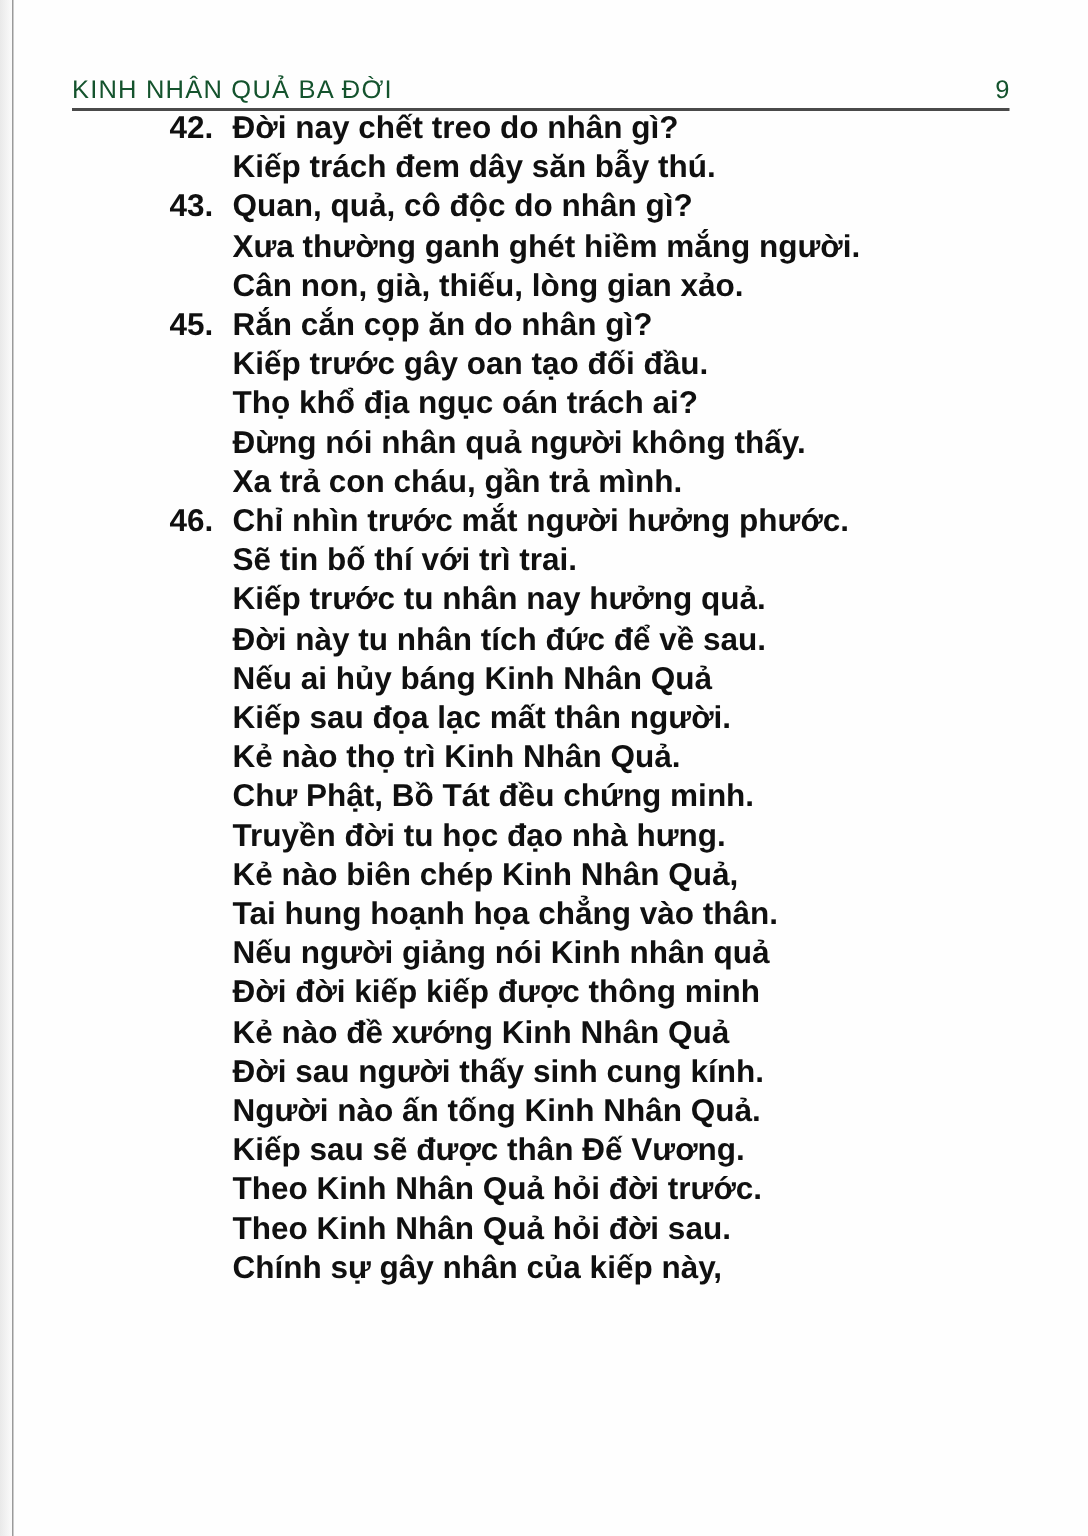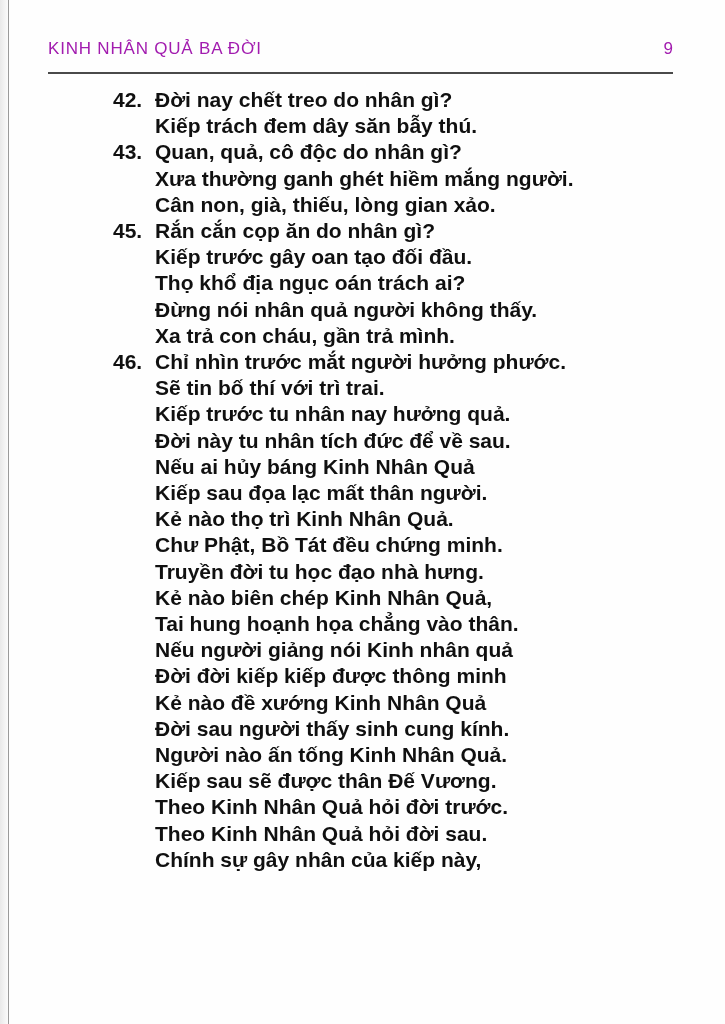--- a/index.html
+++ b/index.html
@@ -28,33 +28,33 @@
     background: linear-gradient(to right, #e9e9e9, #fbfbfb);
   }
   header.running-header {
     position: absolute;
     left: 48px; top: 48px;
     width: 625px; height: 26px;
     display: flex;
     justify-content: space-between;
     align-items: flex-end;
     border-bottom: 2px solid #4a4a4a;
-    padding-bottom: 13px;
-    color: #a21caf;
+    padding-bottom: 2px;
+    color: #14532d;
     font-size: 17px;
     font-weight: 400;
     letter-spacing: 0.8px;
   }
   header.running-header .pgnum {
     font-size: 17px;
     letter-spacing: 0;
   }
   main.verse-list {
     position: absolute;
-    top: 87px; left: 0; right: 0;
+    top: 73px; left: 0; right: 0;
   }
   .line {
     position: relative;
     padding-left: 155px;
     line-height: 26.2px;
     font-size: 21px;
     font-weight: 700;
     color: #101010;
     white-space: nowrap;
   }

